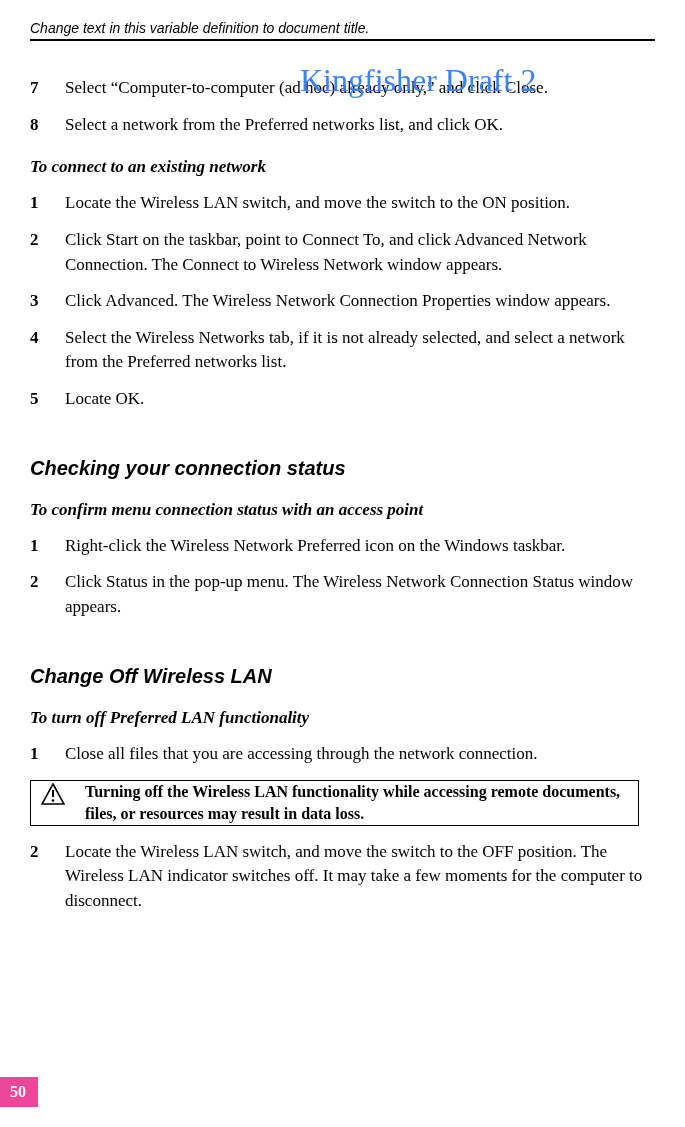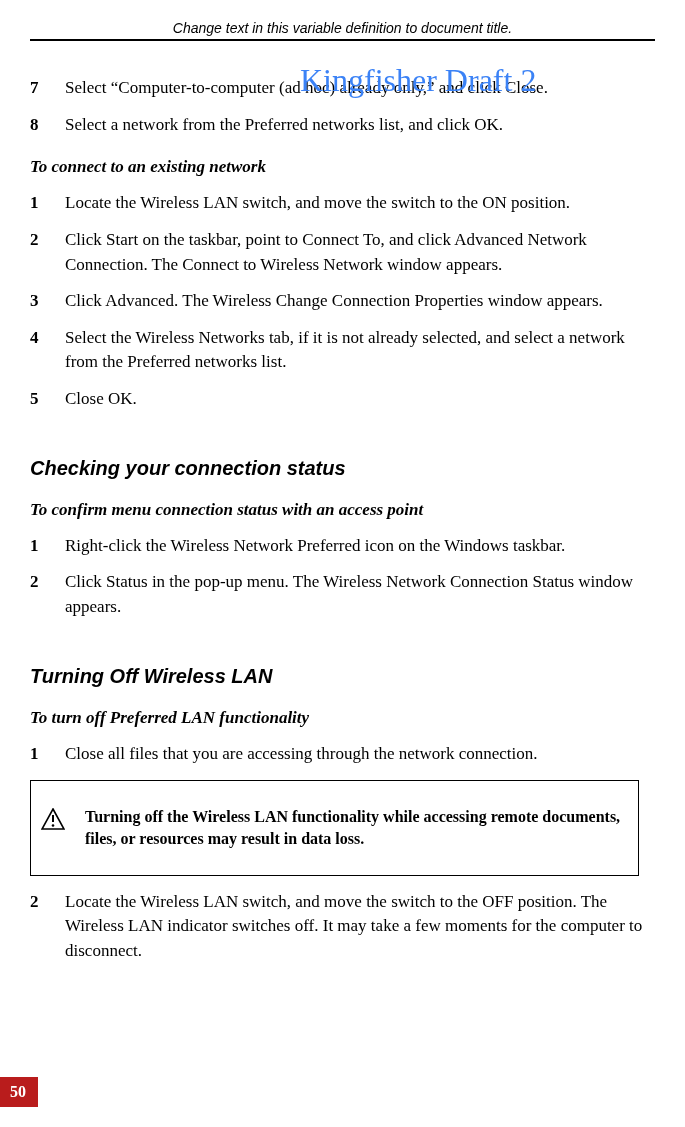--- a/index.html
+++ b/index.html
@@ -12,21 +12,20 @@
       position: relative;
       padding: 20px 30px 20px 30px;
     }
     .header {
       font-style: italic;
       font-family: Arial, Helvetica, sans-serif;
       font-size: 14px;
       border-bottom: 2px solid #000;
       padding-bottom: 3px;
       margin-bottom: 35px;
-      text-align: center;
     }
     .watermark {
       position: absolute;
       top: 62px;
       left: 300px;
       color: #3b82f6;
       font-family: Liberation Serif, serif;
       font-size: 32px;
       font-weight: normal;
       z-index: 10;
@@ -57,40 +56,40 @@
       font-family: Arial, Helvetica, sans-serif;
       font-weight: bold;
       font-style: italic;
       font-size: 20px;
       margin-top: 45px;
       margin-bottom: 18px;
     }
     .warning-box {
       border: 1px solid #000;
       display: flex;
-      padding: 25px 10px;
+      padding: 0 10px;
       margin: 14px 16px 14px 0;
       align-items: flex-start;
     }
     .warning-icon {
       margin-right: 20px;
       margin-top: 2px;
       flex-shrink: 0;
     }
     .warning-text {
       font-weight: bold;
       font-size: 16px;
       line-height: 1.35;
       font-family: 'Times New Roman', Times, serif;
     }
     .page-number {
       position: absolute;
       bottom: 20px;
       left: 0;
-      background: #b91c1c;
+      background: #ec4899;
       color: #fff;
       font-weight: bold;
       font-family: 'Times New Roman', serif;
       font-size: 16px;
       padding: 6px 12px 6px 10px;
     }
   </style>
 </head>
 <body>
 
@@ -112,44 +111,44 @@
 <div class="step">
   <div class="step-num">1</div>
   <div class="step-text">Locate the Wireless LAN switch, and move the switch to the ON position.</div>
 </div>
 <div class="step">
   <div class="step-num">2</div>
   <div class="step-text">Click Start on the taskbar, point to Connect To, and click Advanced Network Connection. The Connect to Wireless Network window appears.</div>
 </div>
 <div class="step">
   <div class="step-num">3</div>
-  <div class="step-text">Click Advanced. The Wireless Change Connection Properties window appears.</div>
+  <div class="step-text">Click Advanced. The Wireless Network Connection Properties window appears.</div>
 </div>
 <div class="step">
   <div class="step-num">4</div>
   <div class="step-text">Select the Wireless Networks tab, if it is not already selected, and select a network from the Preferred networks list.</div>
 </div>
 <div class="step">
   <div class="step-num">5</div>
-  <div class="step-text">Close OK.</div>
+  <div class="step-text">Locate OK.</div>
 </div>
 
 <div class="section-heading">Checking your connection status</div>
 <div class="subheading-italic">To confirm menu connection status with an access point</div>
 
 <div class="step">
   <div class="step-num">1</div>
   <div class="step-text">Right-click the Wireless Network Preferred icon on the Windows taskbar.</div>
 </div>
 <div class="step">
   <div class="step-num">2</div>
   <div class="step-text">Click Status in the pop-up menu. The Wireless Network Connection Status window appears.</div>
 </div>
 
-<div class="section-heading">Turning Off Wireless LAN</div>
+<div class="section-heading">Change Off Wireless LAN</div>
 <div class="subheading-italic">To turn off Preferred LAN functionality</div>
 
 <div class="step">
   <div class="step-num">1</div>
   <div class="step-text">Close all files that you are accessing through the network connection.</div>
 </div>
 
 <div class="warning-box">
   <div class="warning-icon">
     <svg width="24" height="22" viewBox="0 0 24 22">

